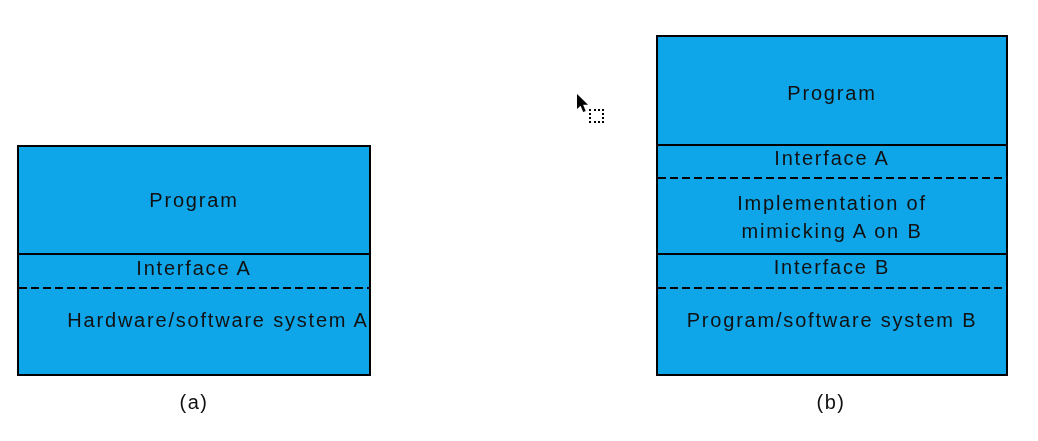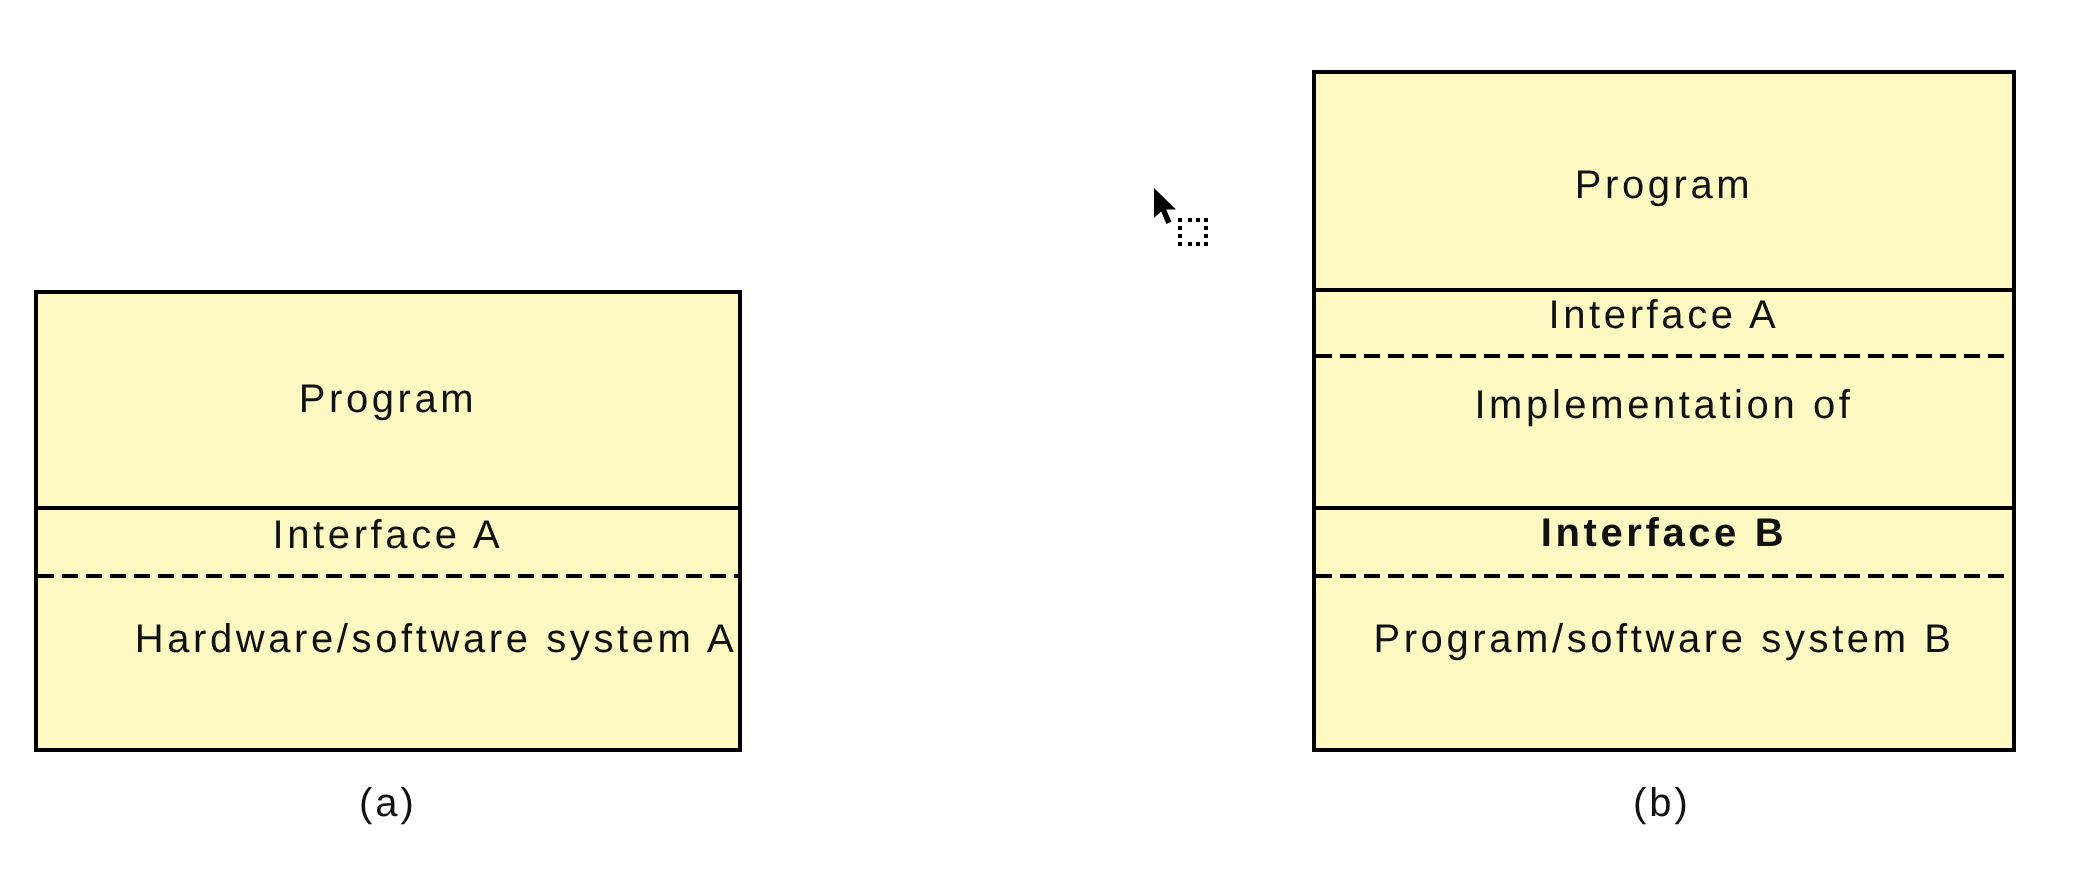--- a/index.html
+++ b/index.html
@@ -13,21 +13,21 @@
     height: 441px;
     background: #ffffff;
     overflow: hidden;
     font-family: "Liberation Sans", "DejaVu Sans", sans-serif;
     color: #111111;
   }
   .layer-box {
     position: absolute;
     box-sizing: border-box;
     border: 2px solid #000000;
-    background: #fef9c3;
+    background: #0ea5e9;
   }
   #box-a { left: 17px;  top: 145px; width: 354px; height: 231px; }
   #box-b { left: 656px; top: 35px;  width: 352px; height: 341px; }
 
   .solid-line {
     position: absolute;
     left: 0;
     width: 100%;
     height: 2px;
     background: #000000;
@@ -71,21 +71,21 @@
   #box-a .lbl-system     { top: 161px; margin-left: 24px; }
 
   
   #box-b .line-solid-1   { top: 107px; }
   #box-b .line-dashed-1  { top: 140px; }
   #box-b .line-solid-2   { top: 216px; }
   #box-b .line-dashed-2  { top: 250px; }
   #box-b .lbl-program    { top: 44px; }
   #box-b .lbl-interface-a{ top: 109px; }
   #box-b .lbl-impl       { top: 152px; }
-  #box-b .lbl-interface-b{ top: 218px; font-weight: bold; }
+  #box-b .lbl-interface-b{ top: 218px; }
   #box-b .lbl-system     { top: 271px; }
 
   
   #cursor {
     position: absolute;
     left: 576px;
     top: 94px;
     width: 30px;
     height: 32px;
     pointer-events: none;
@@ -119,20 +119,21 @@
   </div>
   <div id="caption-a" class="caption">(a)</div>
 
   <div id="box-b" class="layer-box">
     <div class="layer-label lbl-program">Program</div>
     <div class="solid-line line-solid-1"></div>
     <div class="layer-label lbl-interface-a">Interface A</div>
     <div class="dashed-line line-dashed-1"></div>
     <div class="layer-label two-line lbl-impl">
       <div>Implementation of</div>
+      <div>mimicking A on B</div>
     </div>
     <div class="solid-line line-solid-2"></div>
     <div class="layer-label lbl-interface-b">Interface B</div>
     <div class="dashed-line line-dashed-2"></div>
     <div class="layer-label lbl-system">Program/software system B</div>
   </div>
   <div id="caption-b" class="caption">(b)</div>
 
   <div id="cursor">
     <svg id="cursor-arrow" width="13" height="19" viewBox="0 0 13 19" xmlns="http://www.w3.org/2000/svg">

